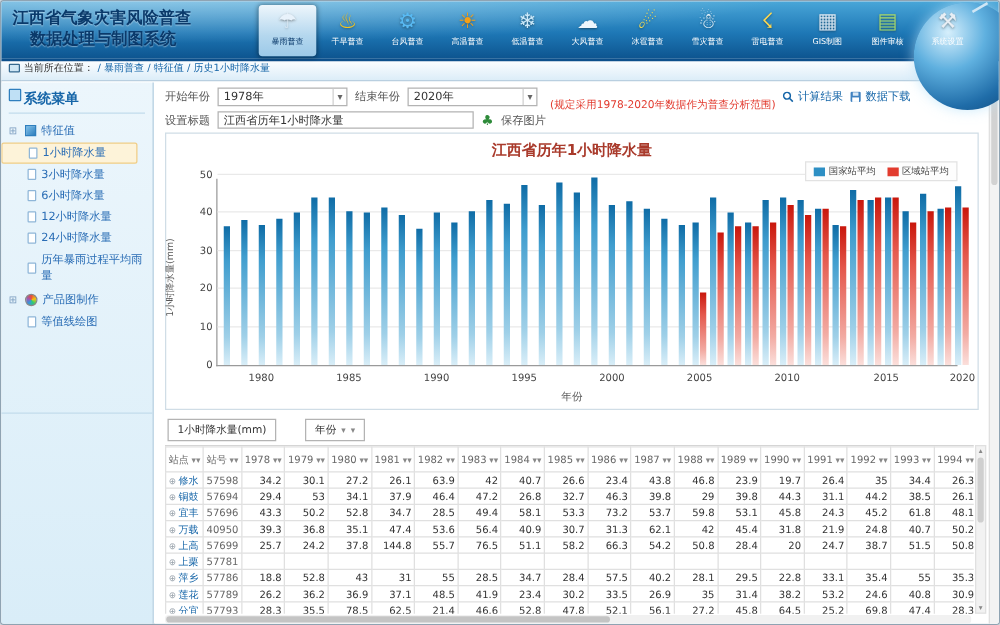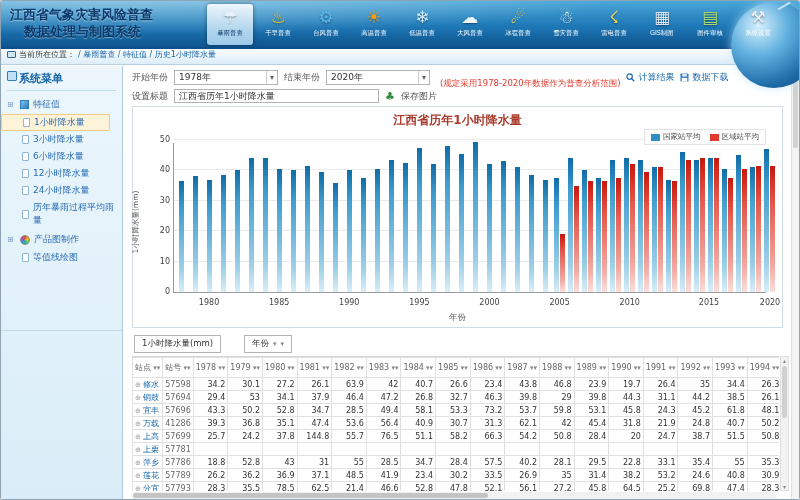--- a/index.html
+++ b/index.html
@@ -484,21 +484,21 @@
                 <td class="val">59.8</td>
                 <td class="val">53.1</td>
                 <td class="val">45.8</td>
                 <td class="val">24.3</td>
                 <td class="val">45.2</td>
                 <td class="val">61.8</td>
                 <td class="val">48.1</td>
               </tr>
               <tr>
                 <td class="st-name"><span class="expander">⊕</span>万载</td>
-                <td class="st-id">41286</td>
+                <td class="st-id">40950</td>
                 <td class="val">39.3</td>
                 <td class="val">36.8</td>
                 <td class="val">35.1</td>
                 <td class="val">47.4</td>
                 <td class="val">53.6</td>
                 <td class="val">56.4</td>
                 <td class="val">40.9</td>
                 <td class="val">30.7</td>
                 <td class="val">31.3</td>
                 <td class="val">62.1</td>

